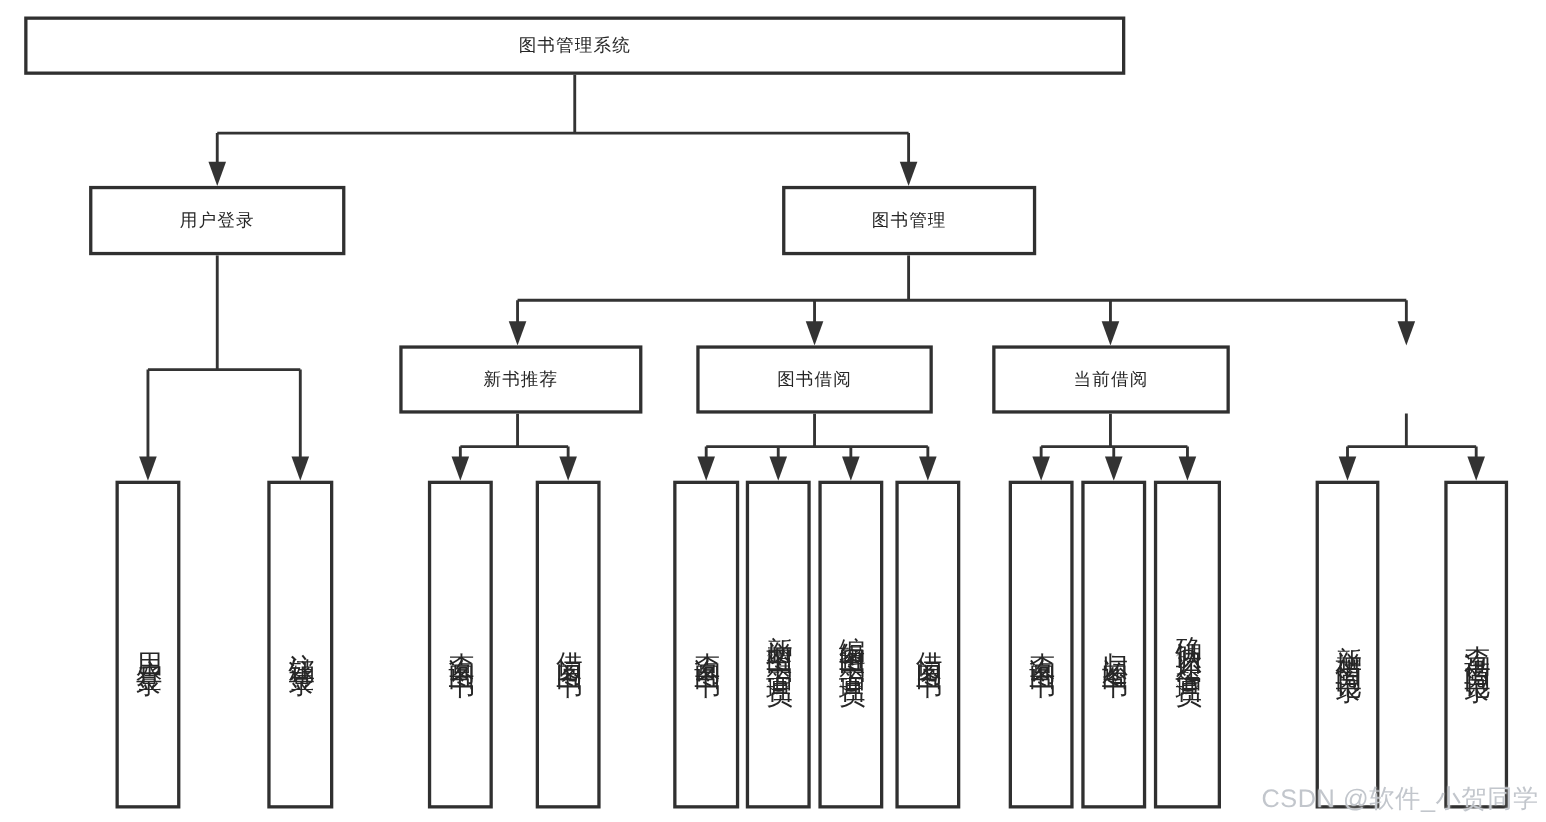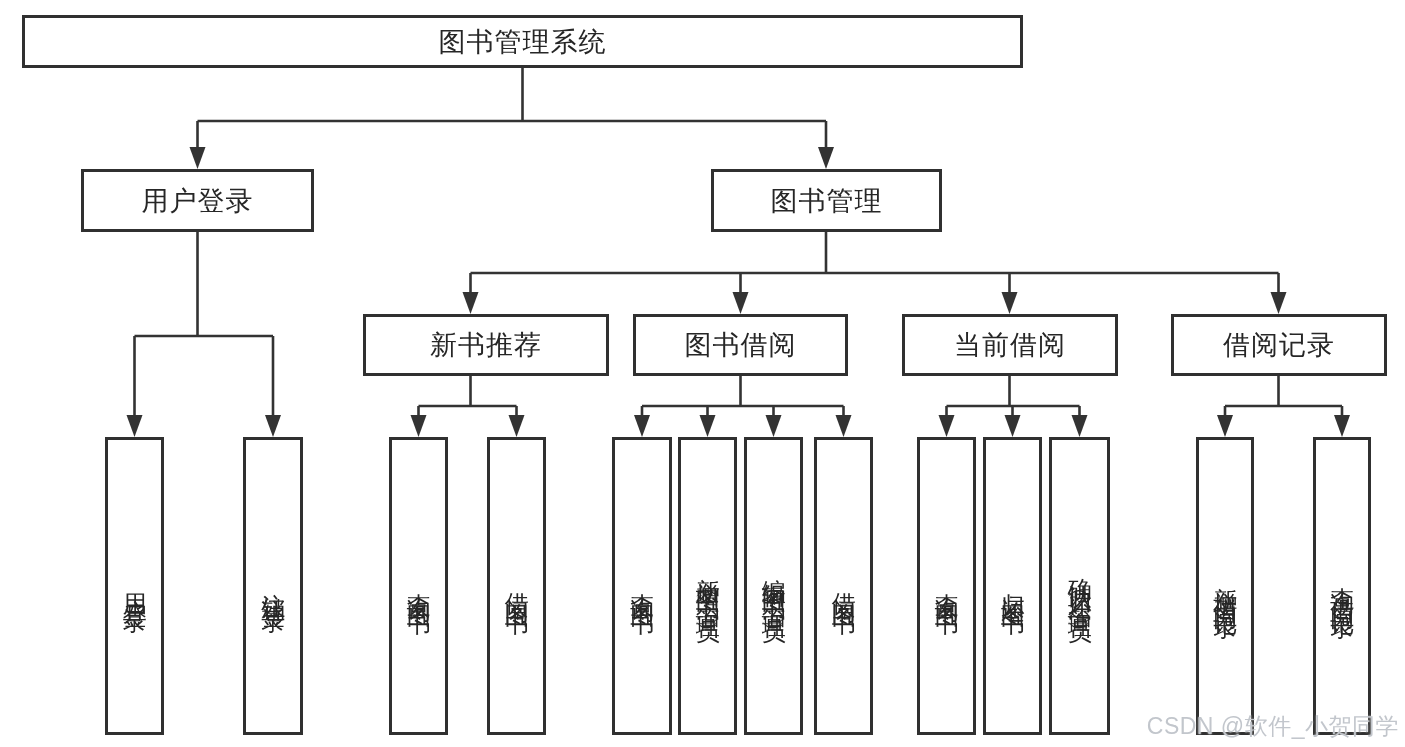--- a/index.html
+++ b/index.html
@@ -22,21 +22,21 @@
   }
   .box {
     position: absolute;
     box-sizing: border-box;
     border: 3px solid #303030;
     background: #ffffff;
     display: flex;
     align-items: center;
     justify-content: center;
     color: #262626;
-    font-size: 27px;
+    font-size: 16px;
     letter-spacing: 1px;
     white-space: nowrap;
   }
   .vbox {
     font-size: 24px;
     letter-spacing: 0;
   }
   .vbox .vtext {
     writing-mode: vertical-rl;
     text-orientation: mixed;
@@ -102,24 +102,23 @@
       <polygon points="1217,415 1233,415 1225,437"></polygon>
       <polygon points="1334,415 1350,415 1342,437"></polygon>
     </g>
   </svg>
 
   <div class="box" style="left:22px; top:15px; width:1001px; height:53px;">图书管理系统</div>
 
   <div class="box" style="left:81px; top:169px; width:233px; height:63px;">用户登录</div>
   <div class="box" style="left:711px; top:169px; width:231px; height:63px;text-align:right;">图书管理</div>
 
-  <div class="box" style="left:363px; top:314px; width:246px; height:62px;">新书推荐</div>
+  <div class="box" style="left:363px; top:314px; width:221px; height:62px;">新书推荐</div>
   <div class="box" style="left:902px; top:314px; width:216px; height:62px;">当前借阅</div>
   <div class="box" style="left:633px; top:314px; width:215px; height:62px;">图书借阅</div>
-  <div class="box" style="left:1171px; top:314px; width:216px; height:62px;">借阅记录</div>
 
   <div class="box vbox" style="left:105px; top:437px; width:59px; height:298px;">
     <span class="vtext">用户登录</span>
   </div>
   <div class="box vbox" style="left:243px; top:437px; width:60px; height:298px;">
     <span class="vtext">注销登录</span>
   </div>
 
   <div class="box vbox" style="left:389px; top:437px; width:59px; height:298px;">
     <span class="vtext">查询图书</span>

